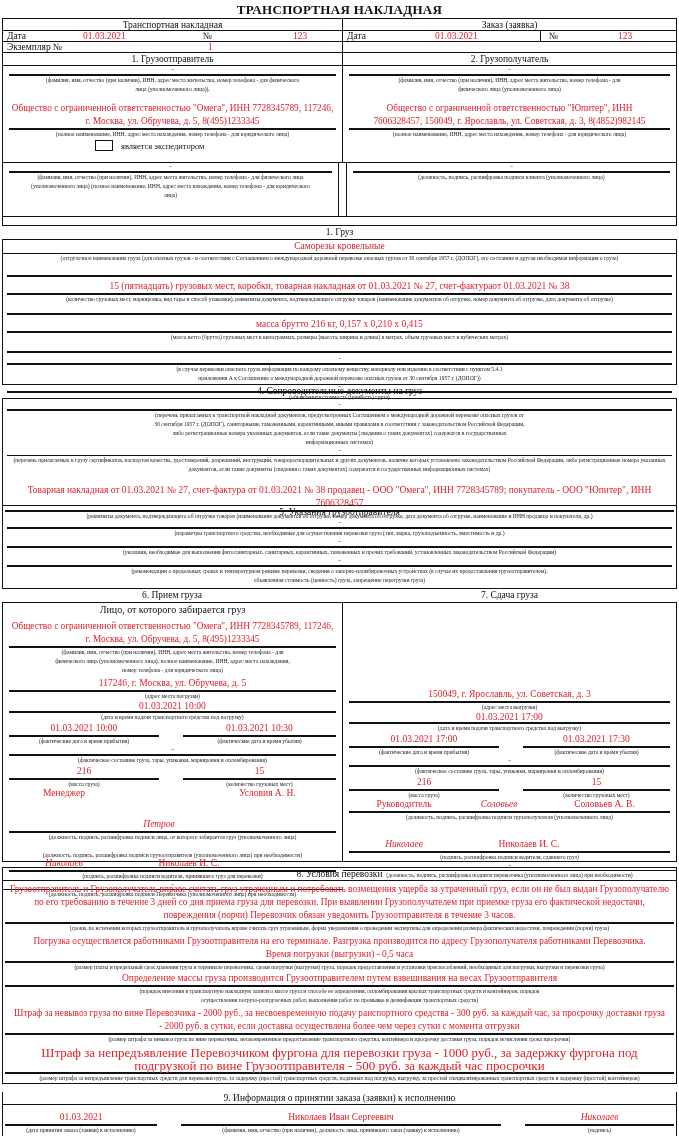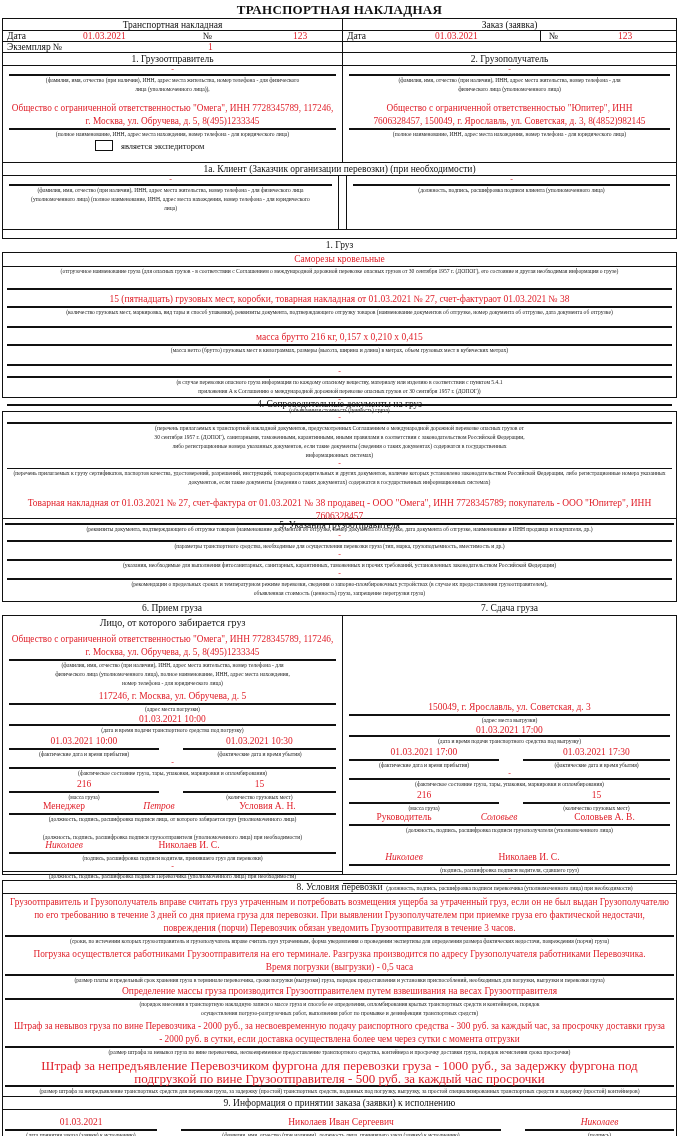--- a/index.html
+++ b/index.html
@@ -68,21 +68,20 @@
       <div class="line"></div>
       <div class="hint" style="padding:0 40px;">(фамилия, имя, отчество (при наличии), ИНН, адрес места жительства, номер телефона - для физического лица (уполномоченного лица)</div>
       <div class="val red" style="padding:8px 18px 0;font-size:9.3px;">Общество с ограниченной ответственностью "Юпитер", ИНН 7606328457, 150049, г. Ярославль, ул. Советская, д. 3, 8(4852)982145</div>
       <div class="line"></div>
       <div class="hint">(полное наименование, ИНН, адрес места нахождения, номер телефона - для юридического лица)</div>
     </div>
   </div>
 </div>
 
 <div class="box" style="margin:0 2px;border-top:none;">
-  <div class="sec-hdr" style="border-bottom:1.5px solid #111;">1а. Клиент (Заказчик организации перевозки) (при необходимости)</div>
   <div class="row" style="height:54px;border-bottom:1.5px solid #111;">
     <div style="width:336px;border-right:1.5px solid #111;">
       <div class="dash">-</div>
       <div class="line"></div>
       <div class="hint" style="padding:0 24px;">(фамилия, имя, отчество (при наличии), ИНН, адрес места жительства, номер телефона - для физического лица (уполномоченного лица) (полное наименование, ИНН, адрес места нахождения, номер телефона - для юридического лица)</div>
     </div>
     <div style="width:8px;border-right:1.5px solid #111;"></div>
     <div style="flex:1;">
       <div class="dash">-</div>
       <div class="line"></div>
@@ -184,21 +183,21 @@
       </div>
       <div style="width:24px;"></div>
       <div style="flex:1;">
         <div class="val red">15</div>
         <div class="line" style="margin:0;"></div>
         <div class="hint">(количество грузовых мест)</div>
       </div>
     </div>
     <div class="row" style="padding:0 6px;margin-top:-2px;">
       <div class="val red" style="width:110px;">Менеджер</div>
-      <div class="val red ital" style="width:80px;">Петров</div>
+      <div class="val red ital" style="width:80px;margin-top:31px;">Петров</div>
       <div class="val red" style="flex:1;">Условия А. Н.</div>
     </div>
     <div class="line"></div>
     <div class="hint">(должность, подпись, расшифровка подписи лица, от которого забирается груз (уполномоченного лица)</div>
     <div style="height:9px;"></div>
     <div class="hint">(должность, подпись, расшифровка подписи грузоотправителя (уполномоченного лица) при необходимости)</div>
     <div class="row" style="padding:0 6px;margin-top:-3px;">
       <div class="val red ital" style="width:110px;">Николаев</div>
       <div class="val red" style="width:140px;">Николаев И. С.</div>
     </div>
@@ -259,21 +258,21 @@
       <div class="val red" style="width:140px;">Николаев И. С.</div>
     </div>
     <div class="line"></div>
     <div class="hint">(подпись, расшифровка подписи водителя, сдавшего груз)</div>
     <div class="dash">-</div>
     <div style="border-top:1.5px solid #111;"></div>
     <div class="hint">(должность, подпись, расшифровка подписи перевозчика (уполномоченного лица) при необходимости)</div>
   </div>
 </div>
 
-<div class="box" style="margin:5px 2px 0;">
+<div class="box" style="margin:5px 2px 8px;">
   <div class="sec-hdr" style="border-bottom:1.5px solid #111;">8. Условия перевозки</div>
   <div class="val red" style="padding:2px 4px 0;font-size:9.3px;">Грузоотправитель и Грузополучатель вправе считать груз утраченным и потребовать возмещения ущерба за утраченный груз, если он не был выдан Грузополучателю по его требованию в течение 3 дней со дня приема груза для перевозки. При выявлении Грузополучателем при приемке груза его фактической недостачи, повреждения (порчи) Перевозчик обязан уведомить Грузоотправителя в течение 3 часов.</div>
   <div class="line" style="margin:0 2px;"></div>
   <div class="hint">(сроки, по истечении которых грузоотправитель и грузополучатель вправе считать груз утраченным, форма уведомления о проведении экспертизы для определения размера фактических недостачи, повреждения (порчи) груза)</div>
   <div class="val red" style="padding:2px 30px 0;font-size:9.3px;">Погрузка осуществлется работниками Грузоотправителя на его терминале. Разгрузка производится по адресу Грузополучателя работниками Перевозчика. Время погрузки (выгрузки) - 0,5 часа</div>
   <div class="line" style="margin:0 2px;"></div>
   <div class="hint">(размер платы и предельный срок хранения груза в терминале перевозчика, сроки погрузки (выгрузки) груза, порядок предоставления и установки приспособлений, необходимых для погрузки, выгрузки и перевозки груза)</div>
   <div class="val red" style="font-size:9.5px;">Определение массы груза производится Грузоотправителем путем взвешивания на весах Грузоотправителя</div>
   <div class="line" style="margin:0 2px;"></div>
   <div class="hint" style="padding:0 130px;">(порядок внесения в транспортную накладную записи о массе груза и способе ее определения, опломбирования крытых транспортных средств и контейнеров, порядок осуществления погрузо-разгрузочных работ, выполнения работ по промывке и дезинфекции транспортных средств)</div>

